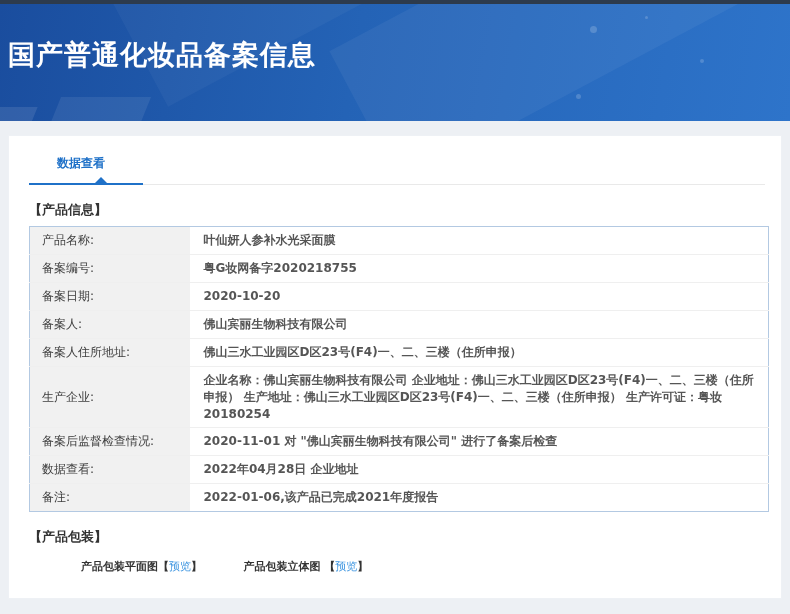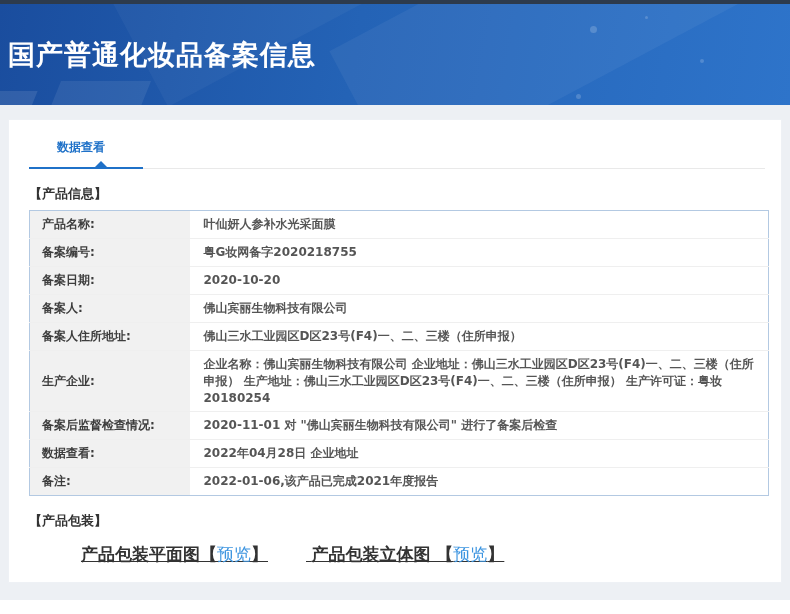--- a/index.html
+++ b/index.html
@@ -6,21 +6,21 @@
   html,body { margin:0; padding:0; }
   body {
     width:790px; height:614px;
     font-family:"DejaVu Sans","Liberation Sans",sans-serif;
     background:#ffffff;
     overflow:hidden;
   }
   
   .topbar { height:4px; background:#2d3b4d; }
   .banner {
-    position:relative; height:101px; overflow:hidden;
+    position:relative; height:117px; overflow:hidden;
     background:linear-gradient(100deg,#1a4d9e 0%,#2463b6 45%,#2e74ca 100%);
   }
   .banner .deco { position:absolute; pointer-events:none; }
   .deco.streak1 { left:340px; top:-60px; width:420px; height:150px;
     background:rgba(255,255,255,0.05); transform:rotate(-28deg); }
   .deco.streak2 { left:120px; top:-90px; width:260px; height:140px;
     background:rgba(255,255,255,0.04); transform:rotate(-28deg); }
   .deco.trap1 { left:55px; bottom:-6px; width:90px; height:30px;
     background:rgba(255,255,255,0.08); transform:skewX(-22deg); }
   .deco.trap2 { left:-14px; bottom:-4px; width:48px; height:18px;
@@ -53,26 +53,26 @@
   
   .section-title { margin:16px 0 7px 20px; font-size:13px; font-weight:bold; color:#333333; }
   
   table.info {
     margin-left:20px; width:740px; border-collapse:collapse;
     border:1px solid #b3c9e2; font-size:12px;
   }
   table.info td { border-bottom:1px solid #efefef; vertical-align:middle; }
   td.lbl {
     width:160px; background:#f1f1f1; padding:5px 8px 5px 12px;
-    color:#3d3d3d; font-weight:bold;
+    color:#3d3d3d; font-weight:normal;
   }
   td.val { padding:5px 10px 5px 14px; color:#555555; line-height:1.4;font-weight:bold; }
   tr:last-child td { border-bottom:none; }
   
-  .pack-row { margin:13px 0 0 72px; font-size:17px; color:#333;text-decoration:underline; }
+  .pack-row { margin:13px 0 0 72px; font-size:11px; color:#333; }
   .pack-item { margin-right:38px; font-weight:bold; }
   .link { color:#3d95e0; font-weight:normal; text-decoration:none; cursor:pointer; }
   .footer-strip { height:14px; background:#ffffff; }
 </style>
 </head>
 <body>
 
 <div class="topbar"></div>
 
 <div class="banner">

